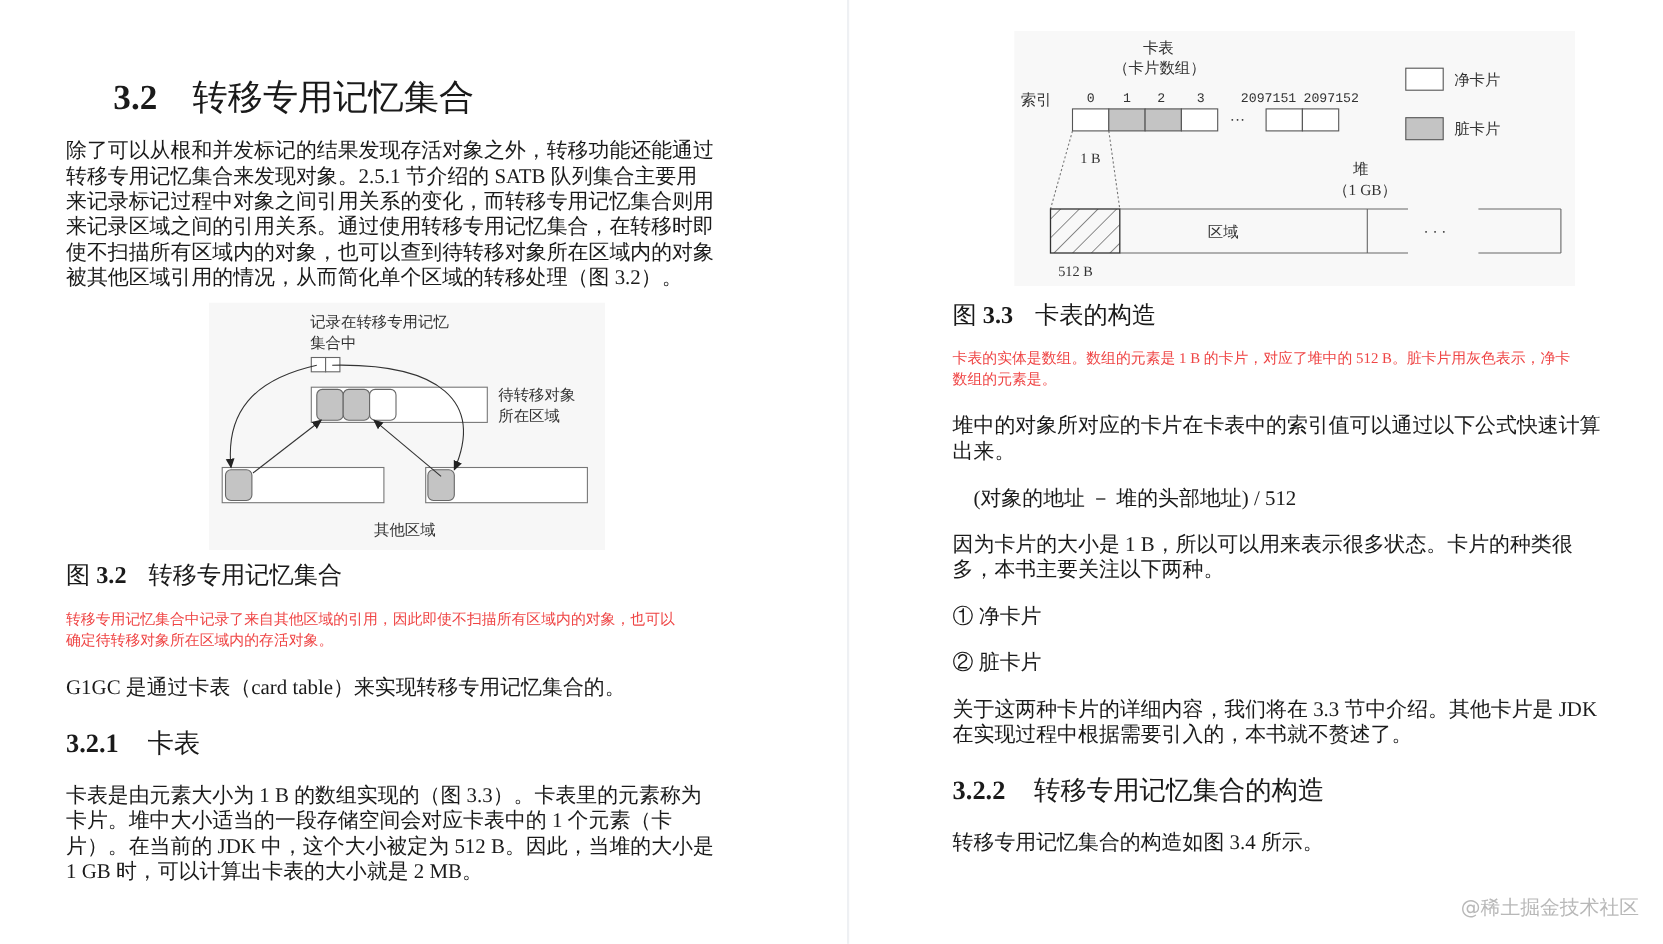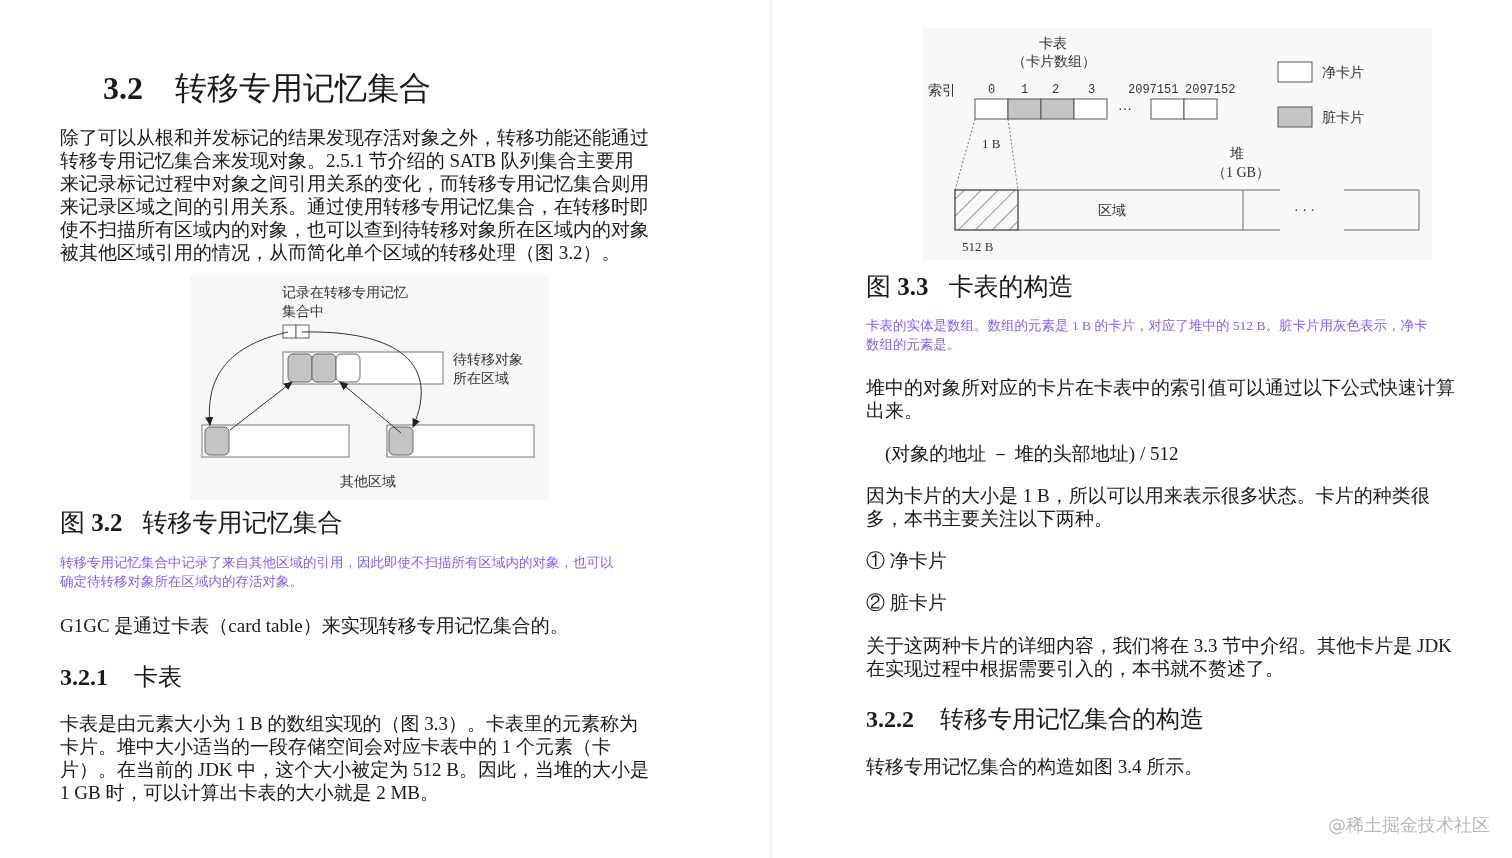--- a/index.html
+++ b/index.html
@@ -12,23 +12,23 @@
   .page-left { left: 0; width: 770px; }
   .page-right { left: 772px; width: 740px; }
   .divider { position: absolute; left: 770px; top: 0; width: 2px; height: 858px; background: #eef0f3; }
 
   .h2 { position: absolute; font-size: 32px; line-height: 40px; white-space: nowrap; }
   .h2 .num { font-weight: bold; margin-right: 32px; }
   .h3 { position: absolute; font-size: 24px; line-height: 30px; white-space: nowrap; }
   .h3 .num { font-weight: bold; margin-right: 26px; }
   .para { position: absolute; font-size: 19px; line-height: 23px; }
   .para div { white-space: nowrap; }
-  .fig-title { position: absolute; font-size: 25px; line-height: 24px; white-space: nowrap; }
+  .fig-title { position: absolute; font-size: 22px; line-height: 24px; white-space: nowrap; }
   .fig-title .num { font-weight: bold; margin-right: 20px; }
-  .fig-caption { position: absolute; font-size: 13.5px; line-height: 19px; color: #8b5cf6; }
+  .fig-caption { position: absolute; font-size: 13.5px; line-height: 19px; color: #ef4444; }
   .fig-caption div { white-space: nowrap; }
   .watermark { position: absolute; right: 22px; top: 813px; font-family: "DejaVu Sans", sans-serif; font-size: 18px; color: #b8b8b8; white-space: nowrap; }
 
   svg text { font-family: "Liberation Serif", "DejaVu Serif", serif; fill: #333; }
   svg text.mono { font-family: "Liberation Mono", "DejaVu Sans Mono", monospace; }
 </style>
 </head>
 <body>
 
 <div class="page page-left">

